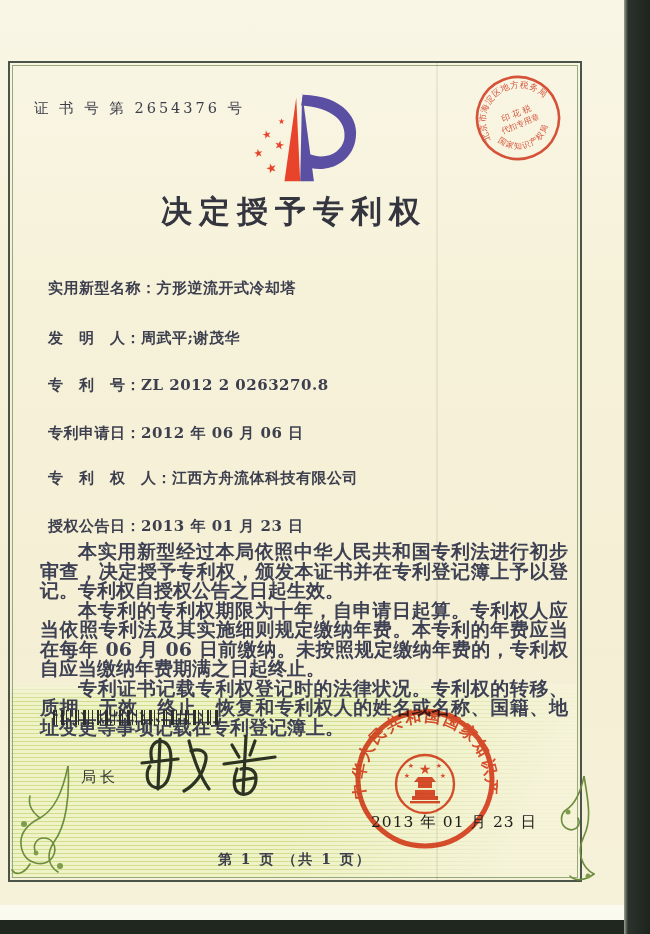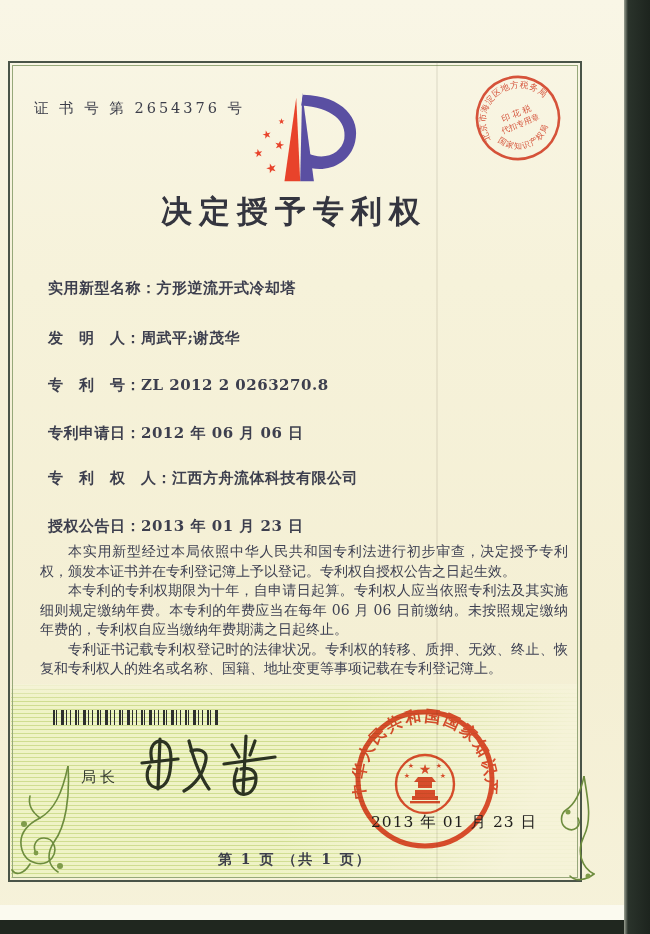--- a/index.html
+++ b/index.html
@@ -23,22 +23,22 @@
   .frame-inner{position:absolute;inset:2px;border:1px solid #97a87a;}
   
   .cert-number{left:34px;top:99px;font-size:14.5px;letter-spacing:3px;color:#3c3e4a;}
   .logo{left:246px;top:86px;width:126px;height:102px;}
   .title{left:8px;top:191px;width:572px;text-align:center;font-size:31px;font-weight:bold;
          letter-spacing:7px;color:#34353f;}
   
   .field{left:48px;font-size:15px;color:#3d3f4e;letter-spacing:0.5px;white-space:nowrap;font-weight:bold;}
   .f1{top:279px}.f2{top:329px}.f3{top:376px}.f4{top:424px}.f5{top:469px}.f6{top:517px}
   
-  .body-text{left:40px;top:542px;width:528px;font-size:14px;line-height:19.5px;
-             text-align:justify;color:#3e4153;}
+  .body-text{left:40px;top:542px;width:528px;font-size:19px;line-height:19.5px;
+             text-align:justify;color:#3e4153;font-weight:bold;}
   .body-text p{margin:0;text-indent:2em;}
   
   .barcode{left:53px;top:710px;width:167px;height:15px;
     background:repeating-linear-gradient(90deg,#2e2e2e 0 2px,transparent 2px 3px,
       #2e2e2e 3px 4px,transparent 4px 8px,#2e2e2e 8px 11px,transparent 11px 13px,
       #2e2e2e 13px 14px,transparent 14px 17px,#2e2e2e 17px 18px,transparent 18px 22px);}
   .director-label{left:81px;top:768px;font-size:15px;letter-spacing:4px;color:#333a2e;}
   .signature{left:136px;top:733px;width:162px;height:68px;}
   .sr{position:absolute;opacity:0;pointer-events:none;font-size:4px;}
   .grant-seal{left:352px;top:706px;width:146px;height:146px;mix-blend-mode:multiply;opacity:.95;}

